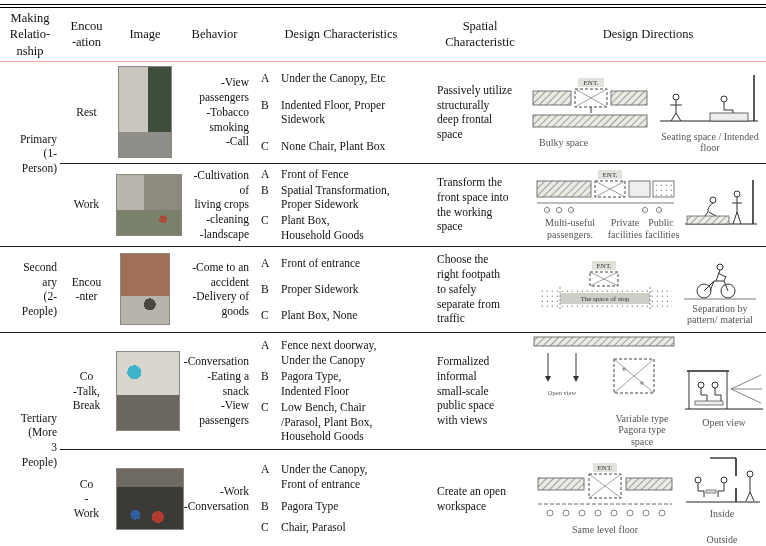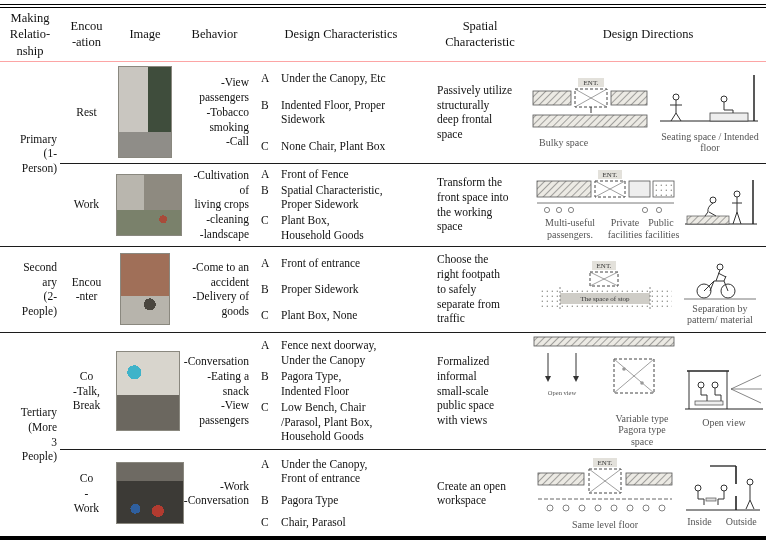--- a/index.html
+++ b/index.html
@@ -52,21 +52,21 @@
                 radial-gradient(circle at 28% 76%, #2f5f9e 0 5px, rgba(0,0,0,0) 5px),
                 linear-gradient(to bottom, #6e6a63 30%, #3c3a36 30%); }
   .dir-td { padding:2px 1px; }
   .dir { display:flex; align-items:center; justify-content:center; gap:6px; }
   .sk { display:flex; flex-direction:column; align-items:center; }
   .sksvg { display:block; }
   .cap { font-size:10px; color:#555; text-align:center; white-space:pre-line; line-height:1.15; }
   .cap.left { align-self:flex-start; margin-left:8px; }
   .caps3 { display:flex; width:142px; }
   .caps3 .c1 { width:70px; } .caps3 .c2 { width:40px; } .caps3 .c3 { width:32px; }
-  .caps2 { display:flex; gap:14px; }
+  .caps2 { display:flex; gap:14px;flex-direction:column; }
   svg text { font-family:"Liberation Serif", serif; }
   .t7 { font-size:7px; fill:#333; }
   .t6 { font-size:6.5px; fill:#555; }
   .ln { stroke:#333; stroke-width:1; fill:none; }
   .thin { stroke:#777; stroke-width:0.7; fill:none; }
   .sc { fill:none; stroke:#666; stroke-width:0.8; }
 </style>
 </head>
 <body>
 
@@ -188,21 +188,21 @@
 -cleaning
 -landscape</td>
       <td class="dcc">
         <div class="dc" style="height:76px">
           <div class="dcr">
               <span class="k">A</span>
               <span class="v">Front of Fence</span>
             </div>
           <div class="dcr">
               <span class="k">B</span>
-              <span class="v">Spatial Characteristic,
+              <span class="v">Spatial Transformation,
 Proper Sidework</span>
             </div>
           <div class="dcr">
               <span class="k">C</span>
               <span class="v">Plant Box,
 Household Goods</span>
             </div>
         </div>
       </td>
       <td class="spa">Transform the

